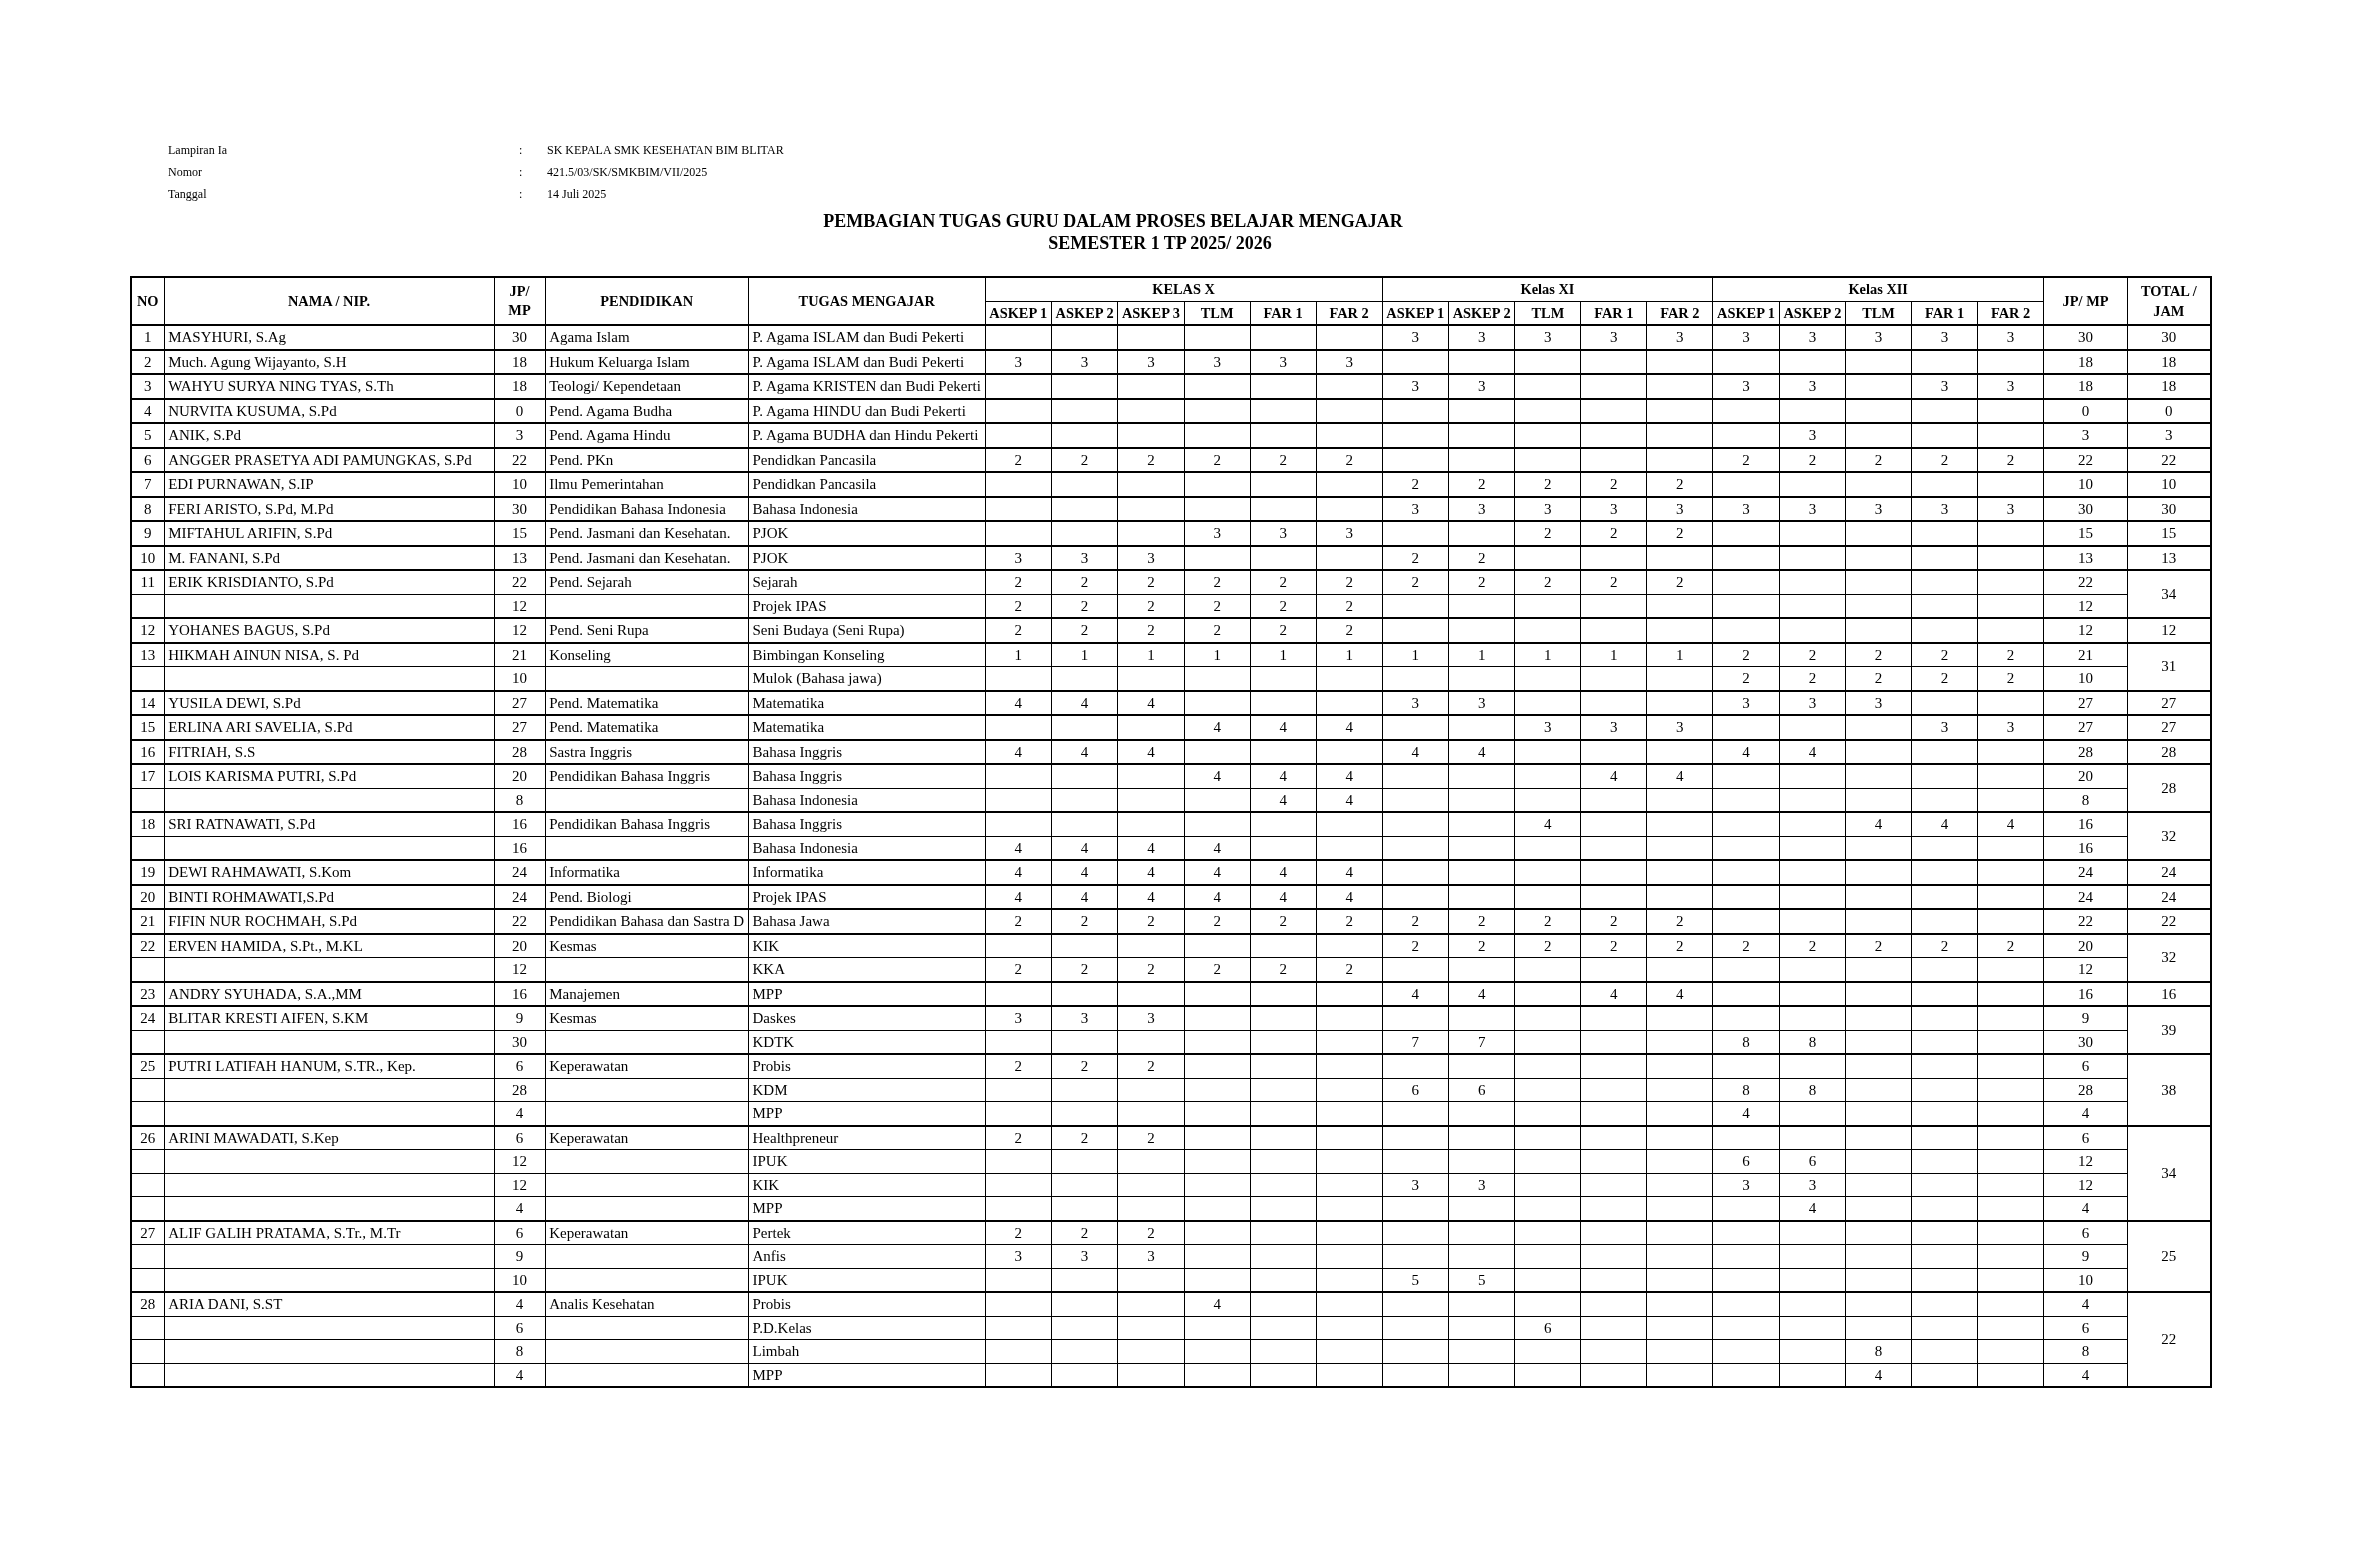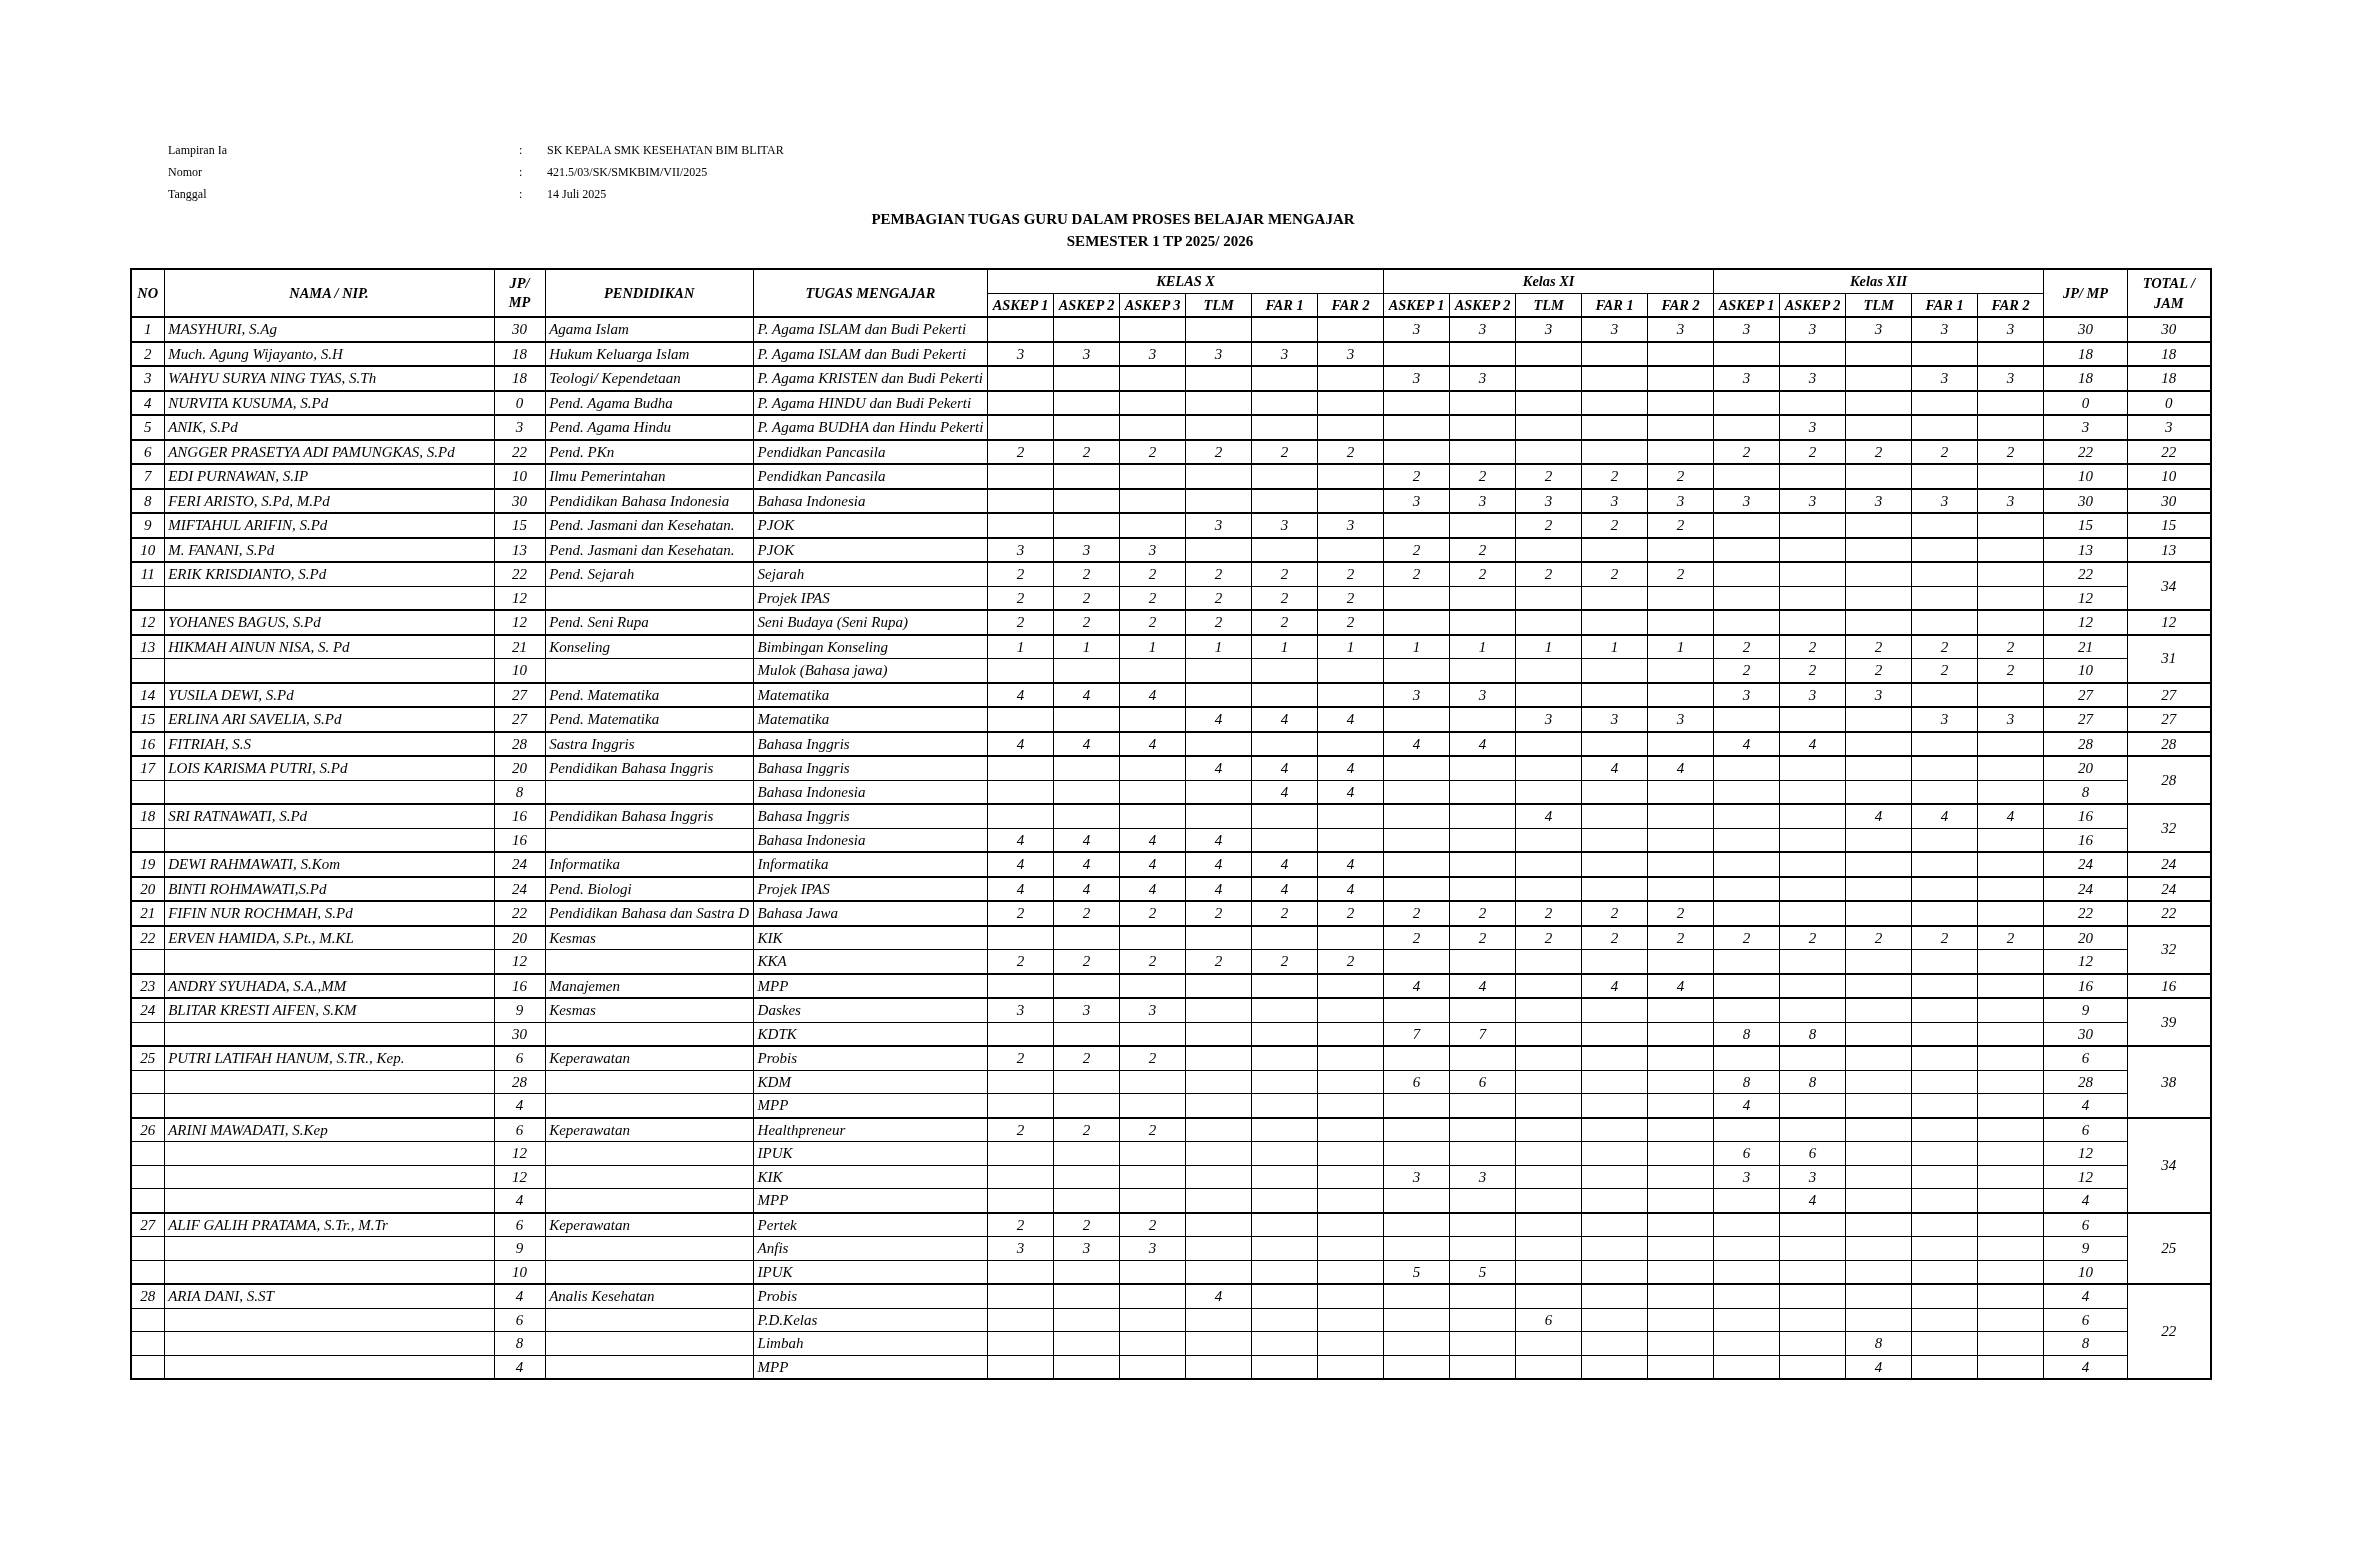--- a/index.html
+++ b/index.html
@@ -1,24 +1,24 @@
 <!DOCTYPE html>
 <html style="font-size:15px"><head>
 <meta charset="utf-8">
 <style>
   html, body { margin:0; padding:0; background:#ffffff; }
   body { width:2375px; height:1555px; position:relative; font-family:"Liberation Serif", serif; color:#000; overflow:hidden; }
   .meta { position:absolute; left:168px; top:139px; font-size:12px; line-height:22px; }
   .meta-row { display:flex; height:22px; }
   .meta-label { width:351px; }
   .meta-colon { width:28px; }
-  .title { position:absolute; left:0; width:2226px; text-align:center; font-weight:bold; font-size:15px; }
+  .title { position:absolute; left:0; width:2226px; text-align:center; font-weight:bold; font-size:18px; }
   .title1 { top:211px; padding-left:0; }
   .title2 { top:233px;padding-left:47px; }
-  table.grid { position:absolute; left:130px; top:268px; border-collapse:collapse; table-layout:fixed; font-size:15px;font-style:italic; }
+  table.grid { position:absolute; left:130px; top:276px; border-collapse:collapse; table-layout:fixed; font-size:15px; }
   table.grid td, table.grid th { border:1.2px solid #000; padding:0 3.7px; height:22.5px; line-height:20.4px; overflow:hidden; white-space:nowrap; }
   table.grid th { font-weight:bold; text-align:center; font-size:14.4px; }
   th.sub { height:22px; padding:0 0.9px; font-size:14px; }
   th.tall { height:42px; }
   td.c { text-align:center; }
   td.l { text-align:left; }
   tr.grp-start td { border-top:2.2px solid #000; }
   table.grid { border:2.2px solid #000; }
   thead tr th { border-top:2.2px solid #000; }
   tbody tr:last-child td { border-bottom:2.2px solid #000; }

